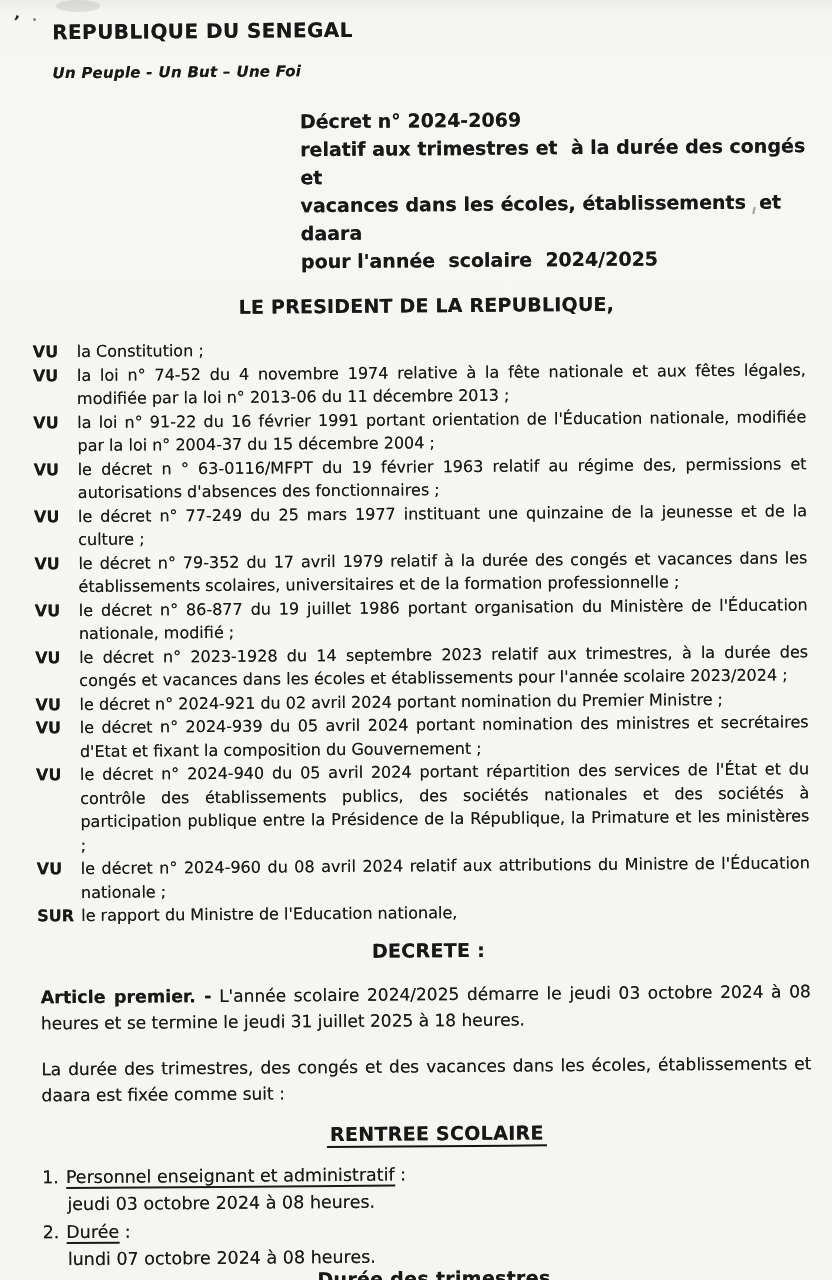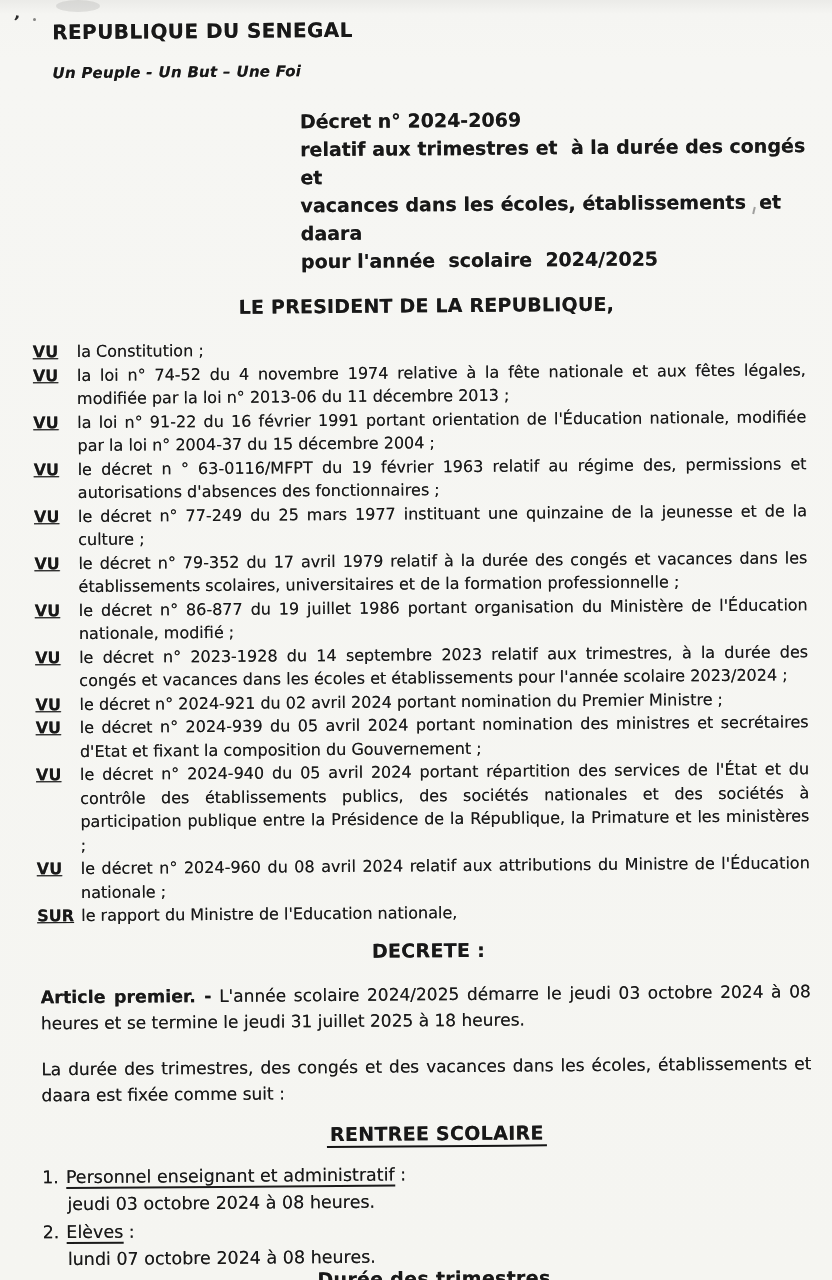--- a/index.html
+++ b/index.html
@@ -67,21 +67,21 @@
     text-align: center; font-weight: bold; font-size: 19px;
     letter-spacing: 0.2px;
   }
 
   .visas { margin-top: 21px; }
   .visa {
     display: grid; grid-template-columns: 44px 1fr;
     padding: 0 26px 0 33px;
     font-size: 16px; line-height: 23.5px;
   }
-  .visa-label { font-weight: bold; text-decoration: underline; }
+  .visa-label { font-weight: bold; }
   .visa-text { text-align: justify; }
 
   .decrete {
     margin-top: 14px; padding-left: 16px;
     text-align: center; font-weight: bold; font-size: 19px;
     letter-spacing: 0.3px;
   }
 
   .para {
     margin: 20px 26px 0 36px;
@@ -192,20 +192,20 @@
 
     <p class="para txt"><span class="lead">Article premier. -</span> <span>L'année scolaire 2024/2025 démarre le jeudi 03 octobre 2024 à 08 heures et se termine le jeudi 31 juillet 2025 à 18 heures.</span></p>
 
     <p class="para txt">La durée des trimestres, des congés et des vacances dans les écoles, établissements et daara est fixée comme suit :</p>
 
     <div class="rentree-h txt"><span class="heading-u">RENTREE SCOLAIRE</span></div>
 
     <div class="r-list txt">
       <div class="r-line"><span class="r-num">1.</span><span class="u">Personnel enseignant et administratif</span><span class="suffix"> :</span></div>
       <div class="r-detail">jeudi 03 octobre 2024 à 08 heures.</div>
-      <div class="r-line"><span class="r-num">2.</span><span class="u">Elèves</span><span class="suffix"> :</span></div>
+      <div class="r-line"><span class="r-num">2.</span><span class="u">Durée</span><span class="suffix"> :</span></div>
       <div class="r-detail">lundi 07 octobre 2024 à 08 heures.</div>
     </div>
 
     <div class="trimestres-h txt"><span class="heading-u">Durée des trimestres</span></div>
 
   </div>
 </div>
 
 </body></html>

